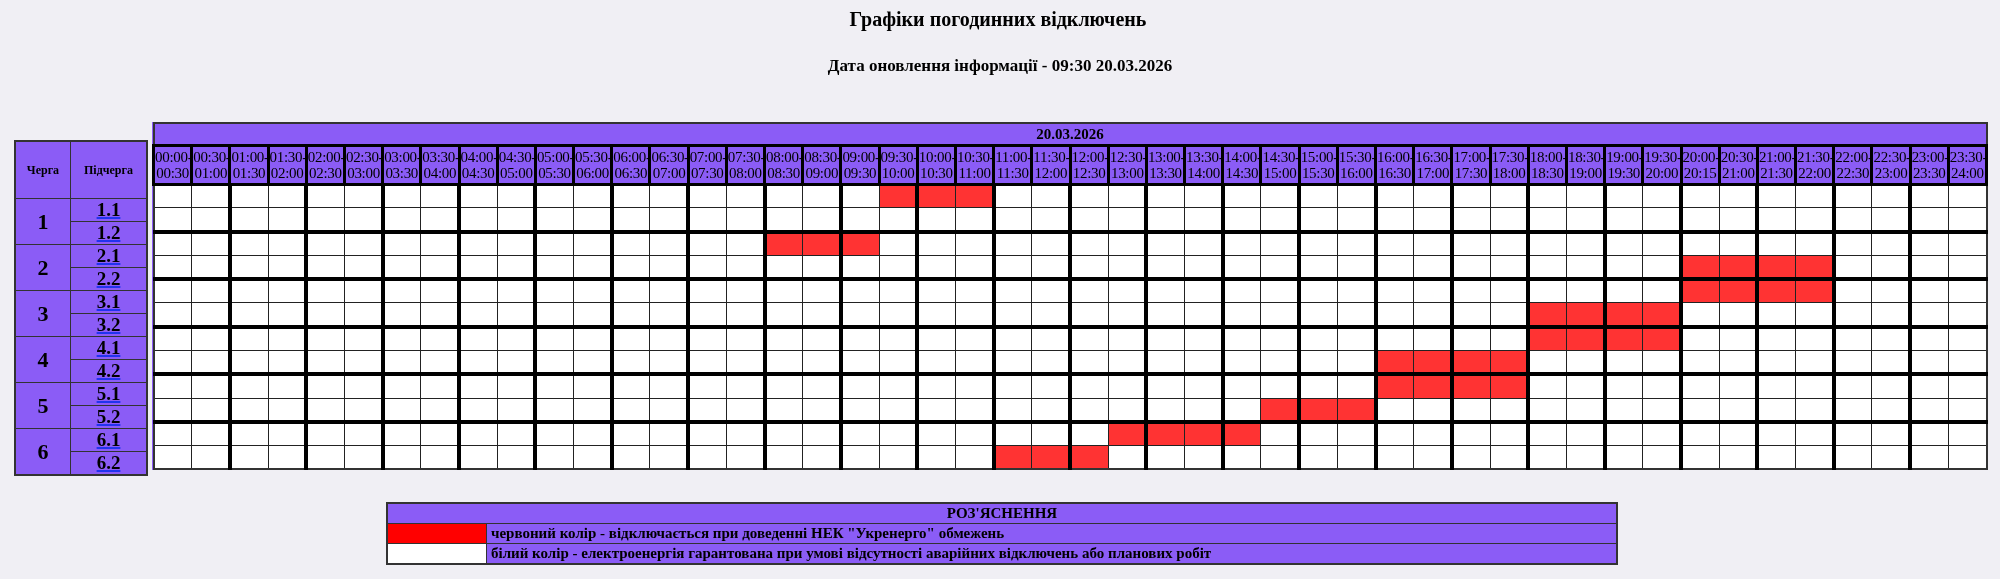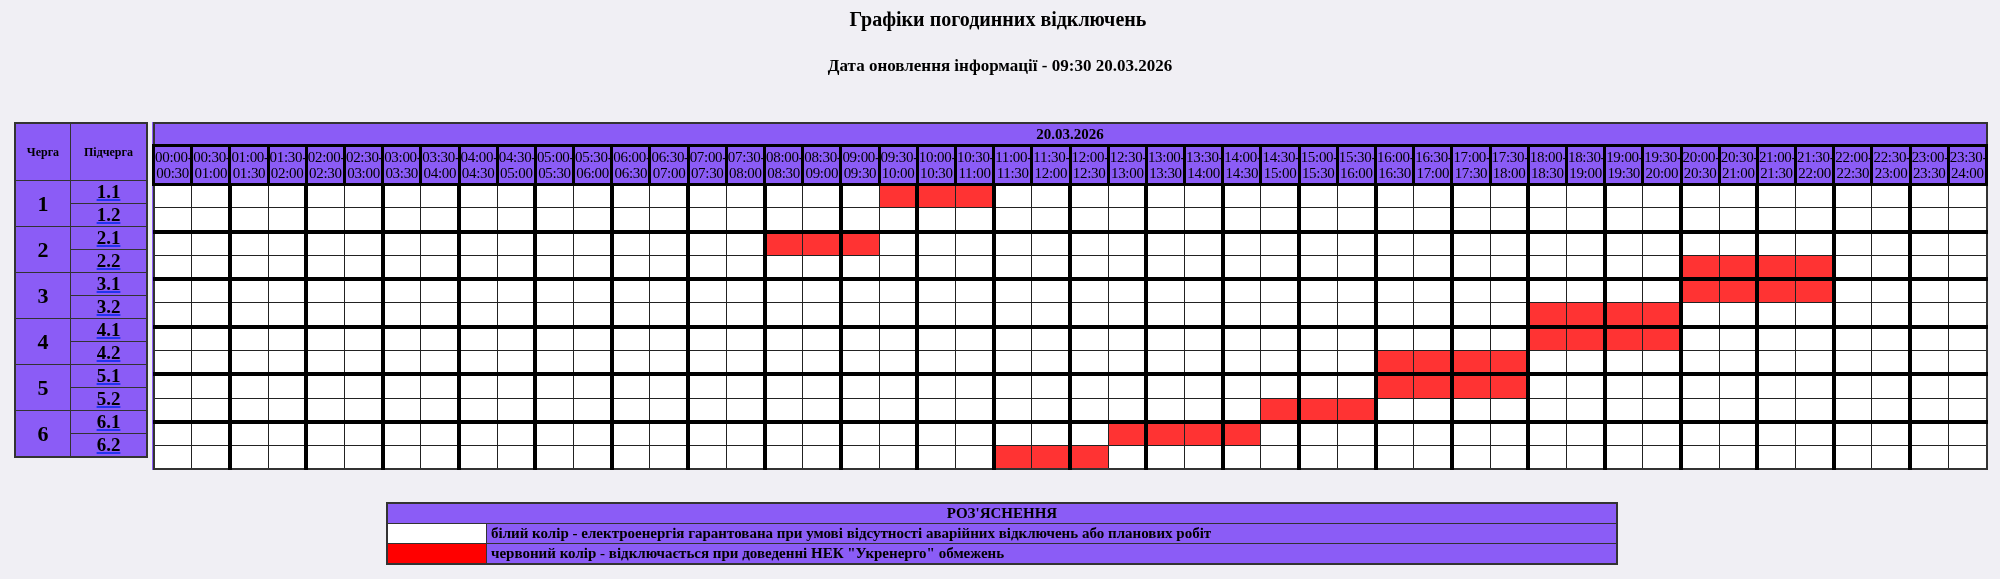--- a/index.html
+++ b/index.html
@@ -5,21 +5,21 @@
   html, body { margin:0; padding:0; }
   body {
     width:2000px; height:579px; background:#f0eff4; position:relative; overflow:hidden;
     font-family:"Liberation Serif", "DejaVu Serif", serif; color:#000;
   }
   .title { position:absolute; left:0; width:1996px; top:8px; text-align:center; font-weight:bold; font-size:20px; }
   .subtitle { position:absolute; left:0; width:2000px; top:56px; text-align:center; font-weight:bold; font-size:17px; }
 
   
   table { border-collapse:collapse; background:#8b5cf6; }
-  .left { position:absolute; left:14px; top:122px; width:134px; border:2px solid #333; }
+  .left { position:absolute; left:14px; top:140px; width:134px; border:2px solid #333; }
   .left td, .left th { border:1px solid #333; text-align:center; padding:0; }
   .left th { height:56px; font-size:12px; font-weight:bold; }
   .left td { height:22px; }
   .left td.q { font-size:22px; font-weight:bold; width:54px; }
   .left td.sq a { font-size:19px; font-weight:bold; color:#000; text-decoration:underline; text-decoration-color:#2233ee; text-decoration-thickness:2px; }
 
   
   .grid { position:absolute; left:152px; top:122px; width:1836px; border:2px solid #333; table-layout:fixed; }
   .grid td, .grid th { padding:0; }
   .grid .date { height:20px; text-align:center; font-weight:bold; font-size:15px; border-bottom:1px solid #333; }
@@ -257,21 +257,21 @@
         <th class="tm">
           <div>19:00-</div>
           <div>19:30</div>
         </th>
         <th class="tm">
           <div>19:30-</div>
           <div>20:00</div>
         </th>
         <th class="tm">
           <div>20:00-</div>
-          <div>20:30</div>
+          <div>20:15</div>
         </th>
         <th class="tm">
           <div>20:30-</div>
           <div>21:00</div>
         </th>
         <th class="tm">
           <div>21:00-</div>
           <div>21:30</div>
         </th>
         <th class="tm">
@@ -899,21 +899,21 @@
       </tr>
     </tbody>
 </table>
 
 <table class="legend">
   <tbody>
       <tr>
         <td class="head" colspan="2">РОЗ'ЯСНЕННЯ</td>
       </tr>
   <tr>
+    <td class="sw red"></td>
+    <td>червоний колір - відключається при доведенні НЕК "Укренерго" обмежень</td>
+  </tr>
+  <tr>
     <td class="sw white"></td>
     <td>білий колір - електроенергія гарантована при умові відсутності аварійних відключень або планових робіт</td>
-  </tr>
-  <tr>
-    <td class="sw red"></td>
-    <td>червоний колір - відключається при доведенні НЕК "Укренерго" обмежень</td>
   </tr>
 </tbody>
   </table>
 
 </body></html>

